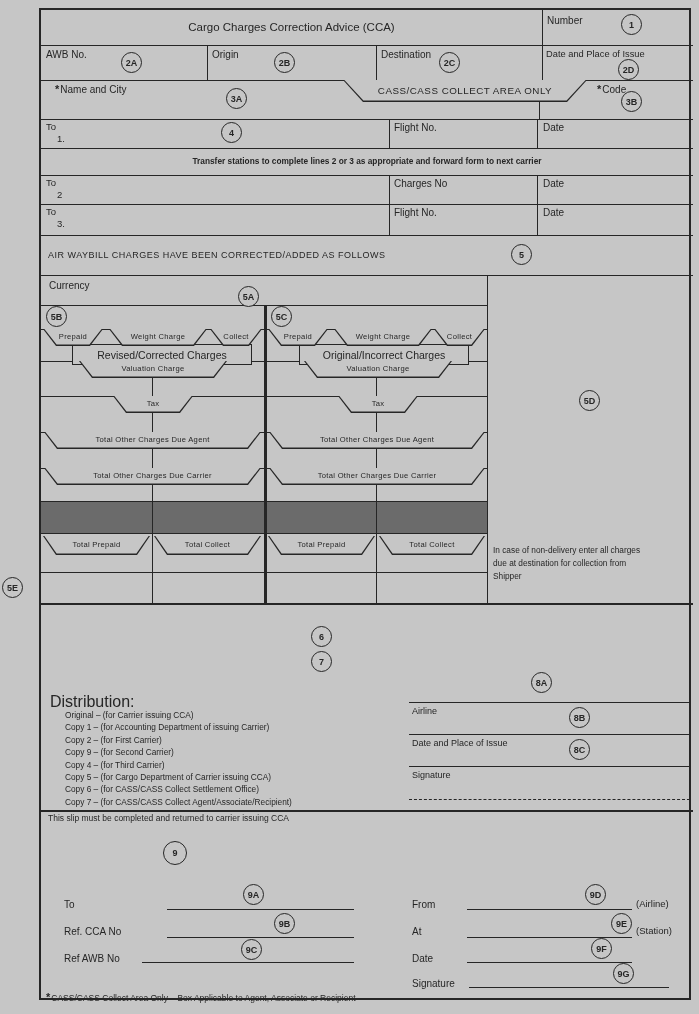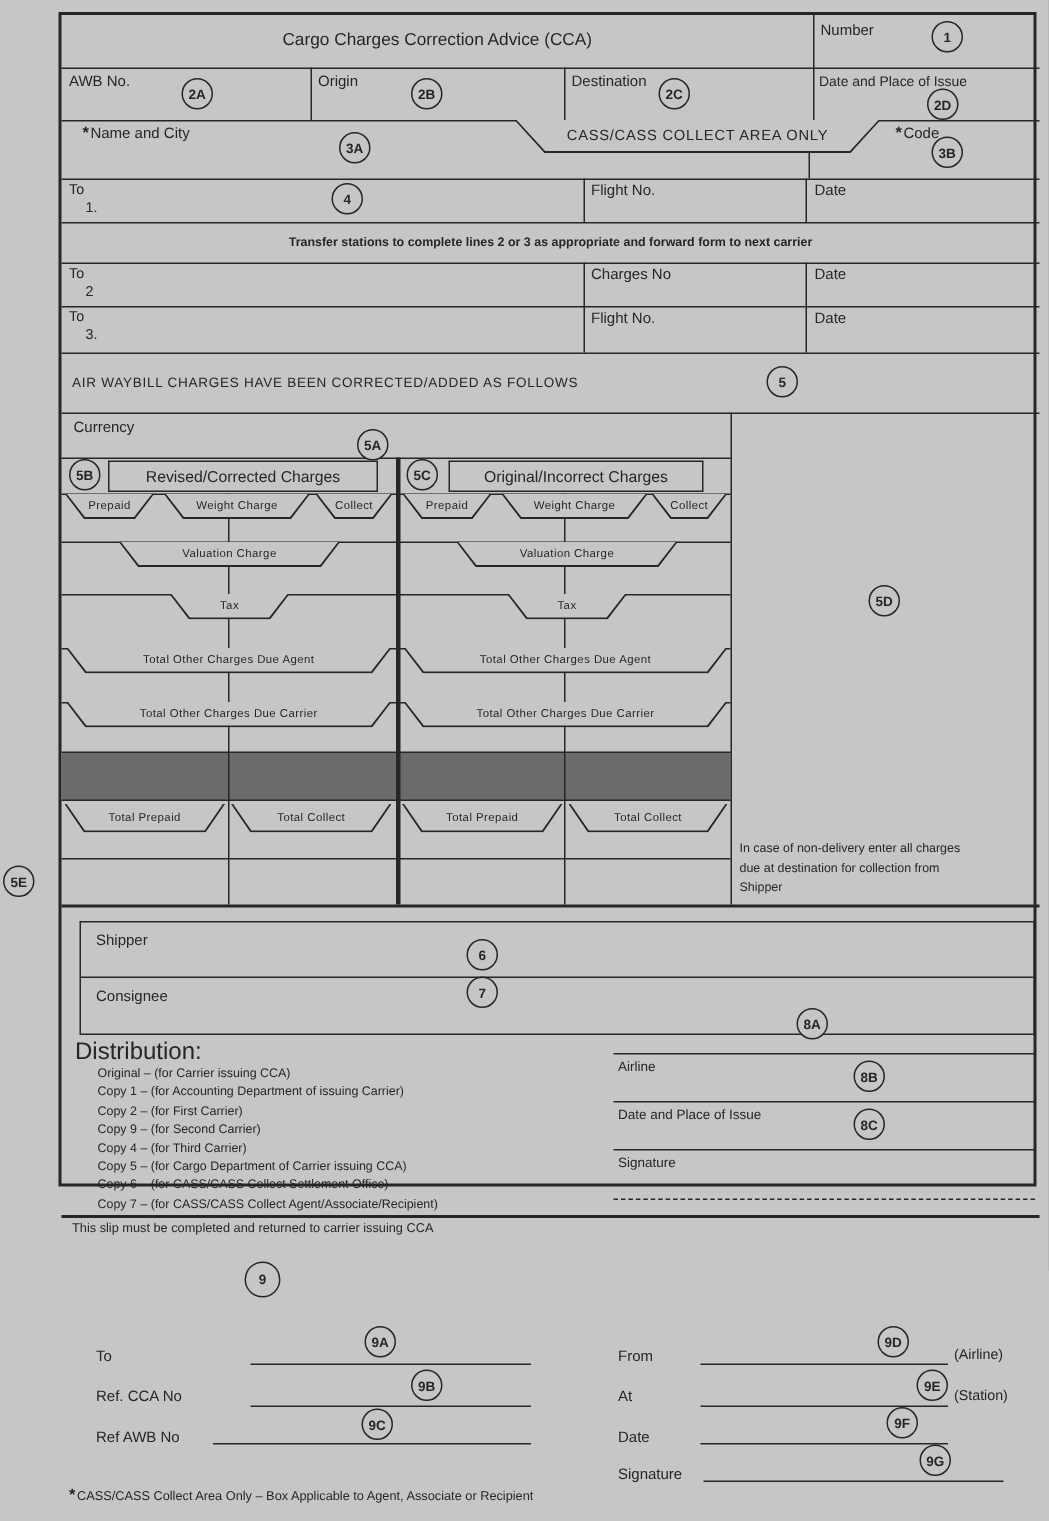--- a/index.html
+++ b/index.html
@@ -1,36 +1,36 @@
 <!DOCTYPE html>
 <html style="--paper: #c6c6c6; --ink: #262626; --band: #6b6b6b;"><head>
 <meta charset="utf-8">
 <style>
   :root { --paper:#c6c6c6; --ink:#262626; --band:#6b6b6b; }
   * { margin:0; padding:0; box-sizing:border-box; }
   body { font-family:"Liberation Sans", sans-serif; background:#9e9e9e; }
   .page { position:relative; width:699px; height:1014px; background:var(--paper); overflow:hidden; color:var(--ink); }
-  .form { position:absolute; left:39px; top:8px; width:652px; height:783px; border:2px solid var(--ink); }
+  .form { position:absolute; left:39px; top:8px; width:652px; height:992px; border:2px solid var(--ink); }
   .t { position:absolute; color:var(--ink); white-space:nowrap; line-height:1.15; }
   .wrap { white-space:normal; }
   .hl { position:absolute; background:var(--ink); height:1.4px; z-index:1; }
   .vl { position:absolute; background:var(--ink); width:1.4px; z-index:1; }
   .num { position:absolute; width:21px; height:21px; border:1.6px solid var(--ink); border-radius:50%;
          background:var(--paper); display:flex; align-items:center; justify-content:center;
          font-size:9px; font-weight:bold; z-index:6; color:var(--ink); }
   .trap { position:absolute; background:var(--ink); z-index:3;
           clip-path:polygon(0 0,100% 0,calc(100% - 13px) 100%,13px 100%); }
   .trap>span { position:absolute; left:1.4px; right:1.4px; top:0; bottom:1.4px; background:var(--paper);
                clip-path:polygon(0 0,100% 0,calc(100% - 12.2px) 100%,12.2px 100%);
                display:flex; align-items:center; justify-content:center;
                font-size:7.6px; letter-spacing:.3px; white-space:nowrap; color:var(--ink); }
   .banner { clip-path:polygon(0 0,100% 0,calc(100% - 20px) 100%,20px 100%); }
   .banner>span { clip-path:polygon(0 0,100% 0,calc(100% - 19px) 100%,19px 100%); font-size:9.8px; letter-spacing:.5px; }
   .hbox { position:absolute; border:1.8px solid var(--ink); display:flex; align-items:center;
-          justify-content:center; font-size:10.5px; z-index:2; background:var(--paper); }
+          justify-content:center; font-size:10.5px; z-index:2; background:var(--paper);margin-top:37px; }
   .star { font-weight:bold; font-size:11px; margin-right:1px; }
   .fl { position:absolute; background:var(--ink); height:1.1px; z-index:2; }
   .fl.dash { background:none; border-top:1.1px dashed var(--ink); height:0; }
   .band { position:absolute; background:var(--band); z-index:0; }
   .copies div { font-size:8.3px; line-height:12.4px; white-space:nowrap; }
 </style>
 </head>
 <body>
 
 <div class="page">
@@ -171,27 +171,22 @@
         <span>Total Other Charges Due Carrier</span>
       </div>
     <div class="trap" style="left:227px;top:526px;width:107px;height:19px">
         <span>Total Prepaid</span>
       </div>
     <div class="trap" style="left:338px;top:526px;width:106px;height:19px">
         <span>Total Collect</span>
       </div>
 
     <div class="num" style="left:538px;top:380px">5D</div>
-    <div class="t wrap" style="left:452px;top:549px;width:162px;font-size:8.3px;line-height:13px">In case of non-delivery enter all charges due at destination for collection from Shipper</div>
-
-    <div style="position:absolute;left:12px;top:604px;width:637px;height:76px;border:1.6px solid var(--ink)">
-      <i class="hl" style="left:0;top:36px;width:100%"></i>
-      <div class="t" style="left:10px;top:7px;font-size:10px">Shipper</div>
-      <div class="t" style="left:10px;top:44px;font-size:10px">Consignee</div>
-    </div>
+    <div class="t wrap" style="left:452px;top:534px;width:162px;font-size:8.3px;line-height:13px">In case of non-delivery enter all charges due at destination for collection from Shipper</div>
+
     <div class="num" style="left:270px;top:616px">6</div>
     <div class="num" style="left:270px;top:641px">7</div>
 
     <div class="t" style="left:9px;top:683px;font-size:16px">Distribution:</div>
     <div class="t copies" style="left:24px;top:699px">
       <div>Original – (for Carrier issuing CCA)</div>
       <div>Copy 1 – (for Accounting Department of issuing Carrier)</div>
       <div>Copy 2 – (for First Carrier)</div>
       <div>Copy 9 – (for Second Carrier)</div>
       <div>Copy 4 – (for Third Carrier)</div>

